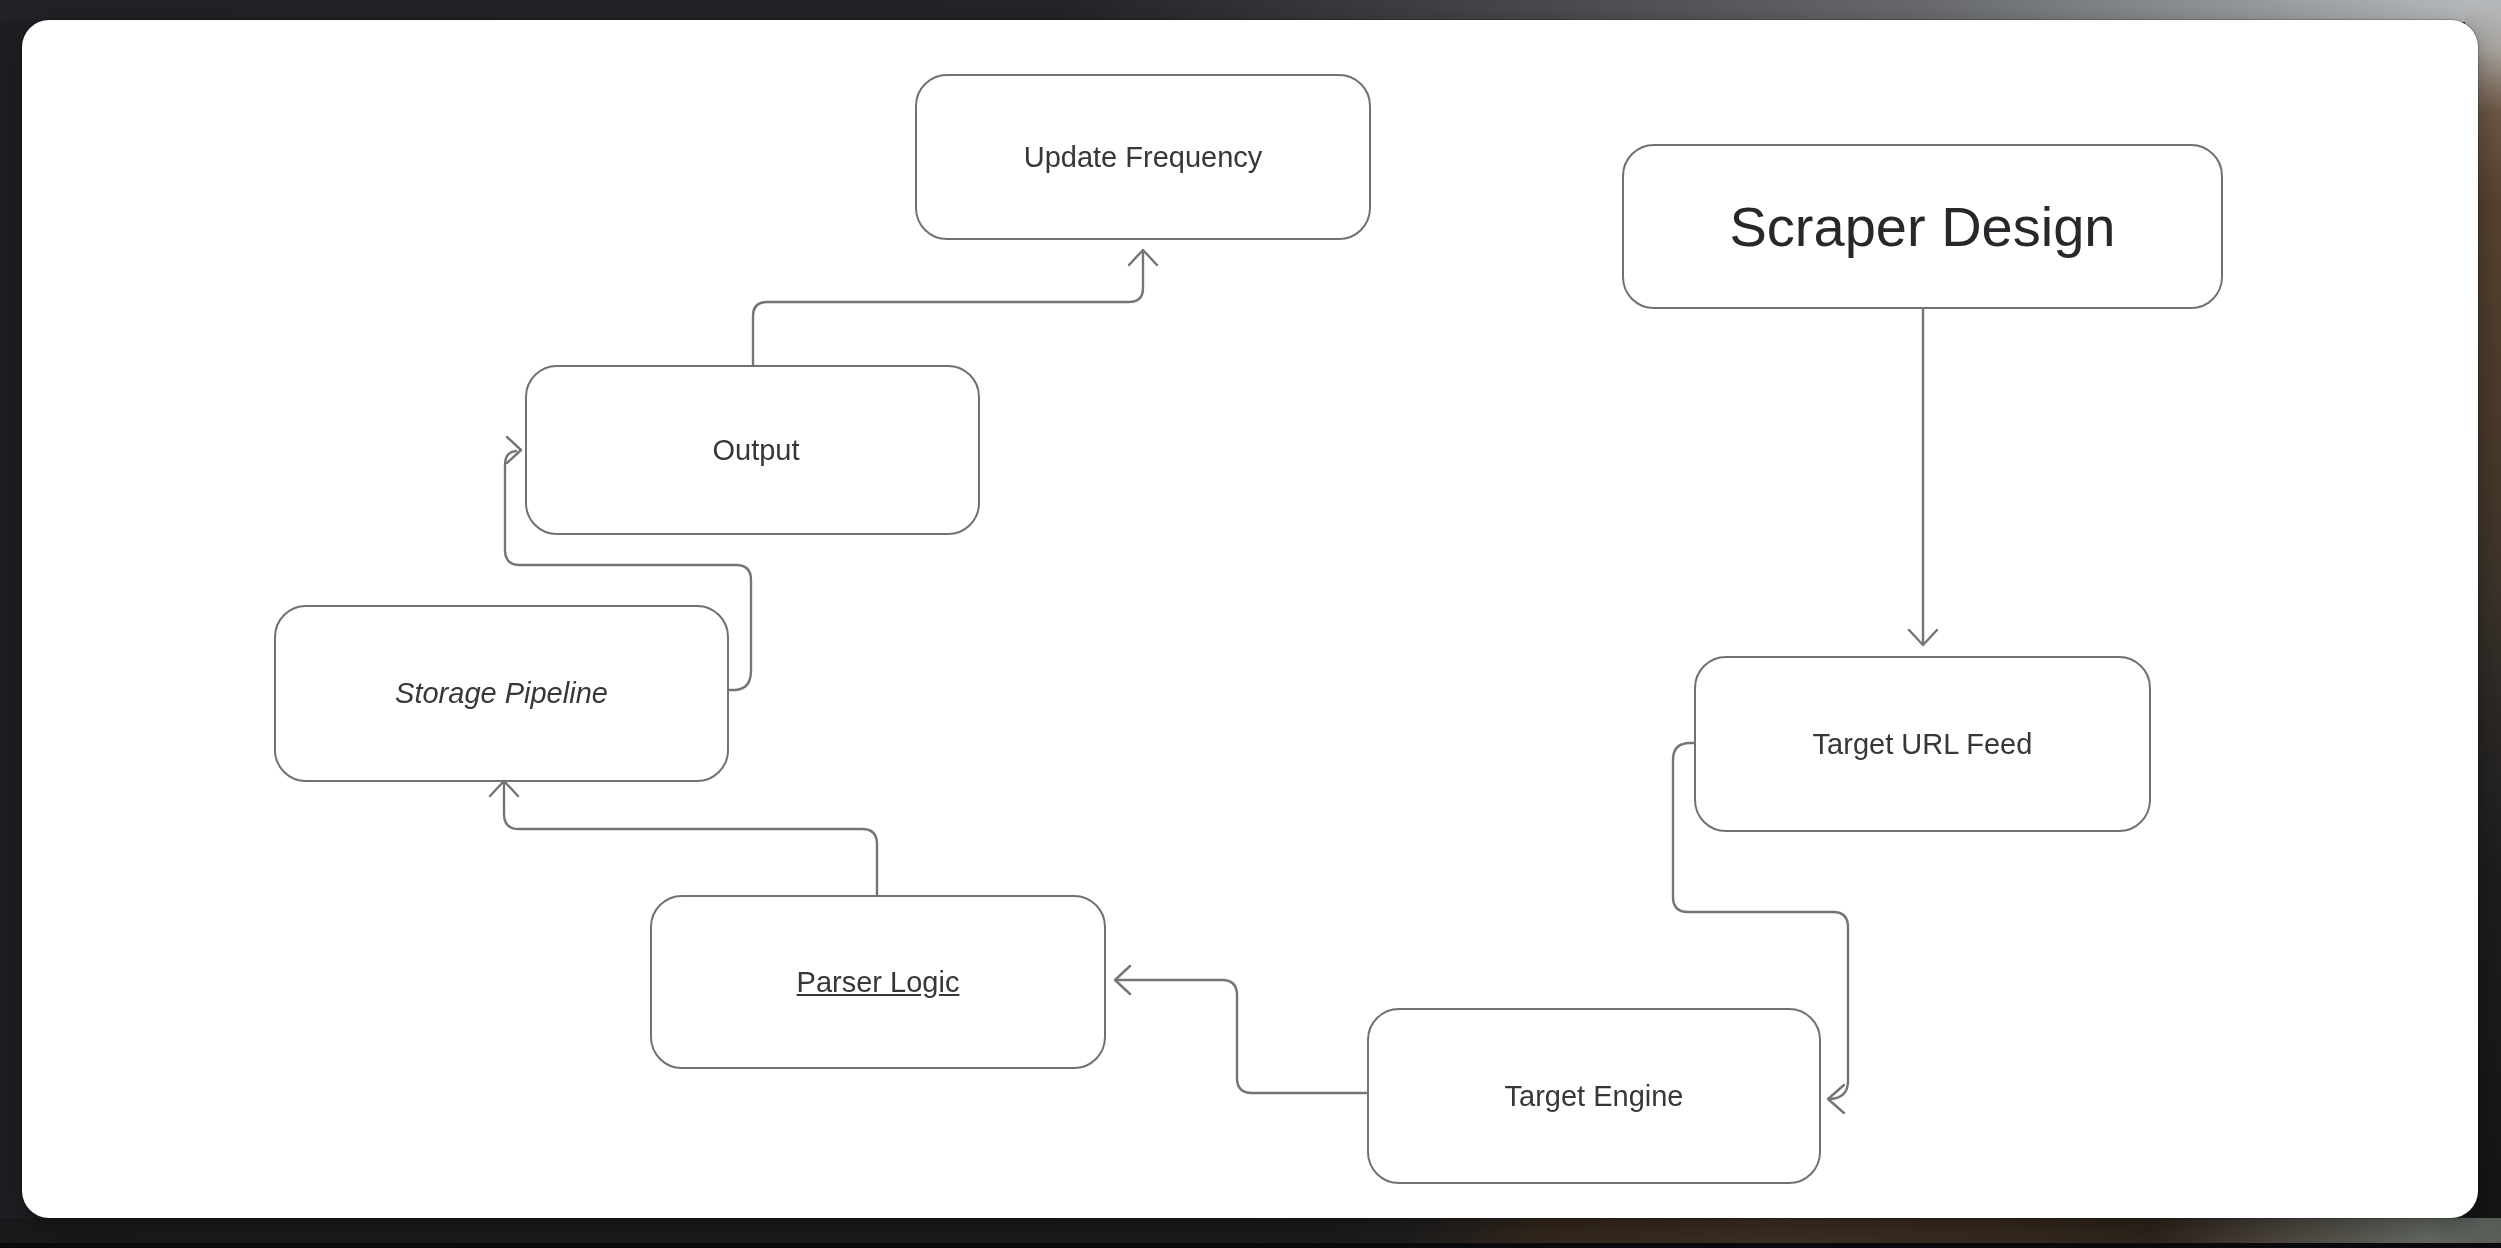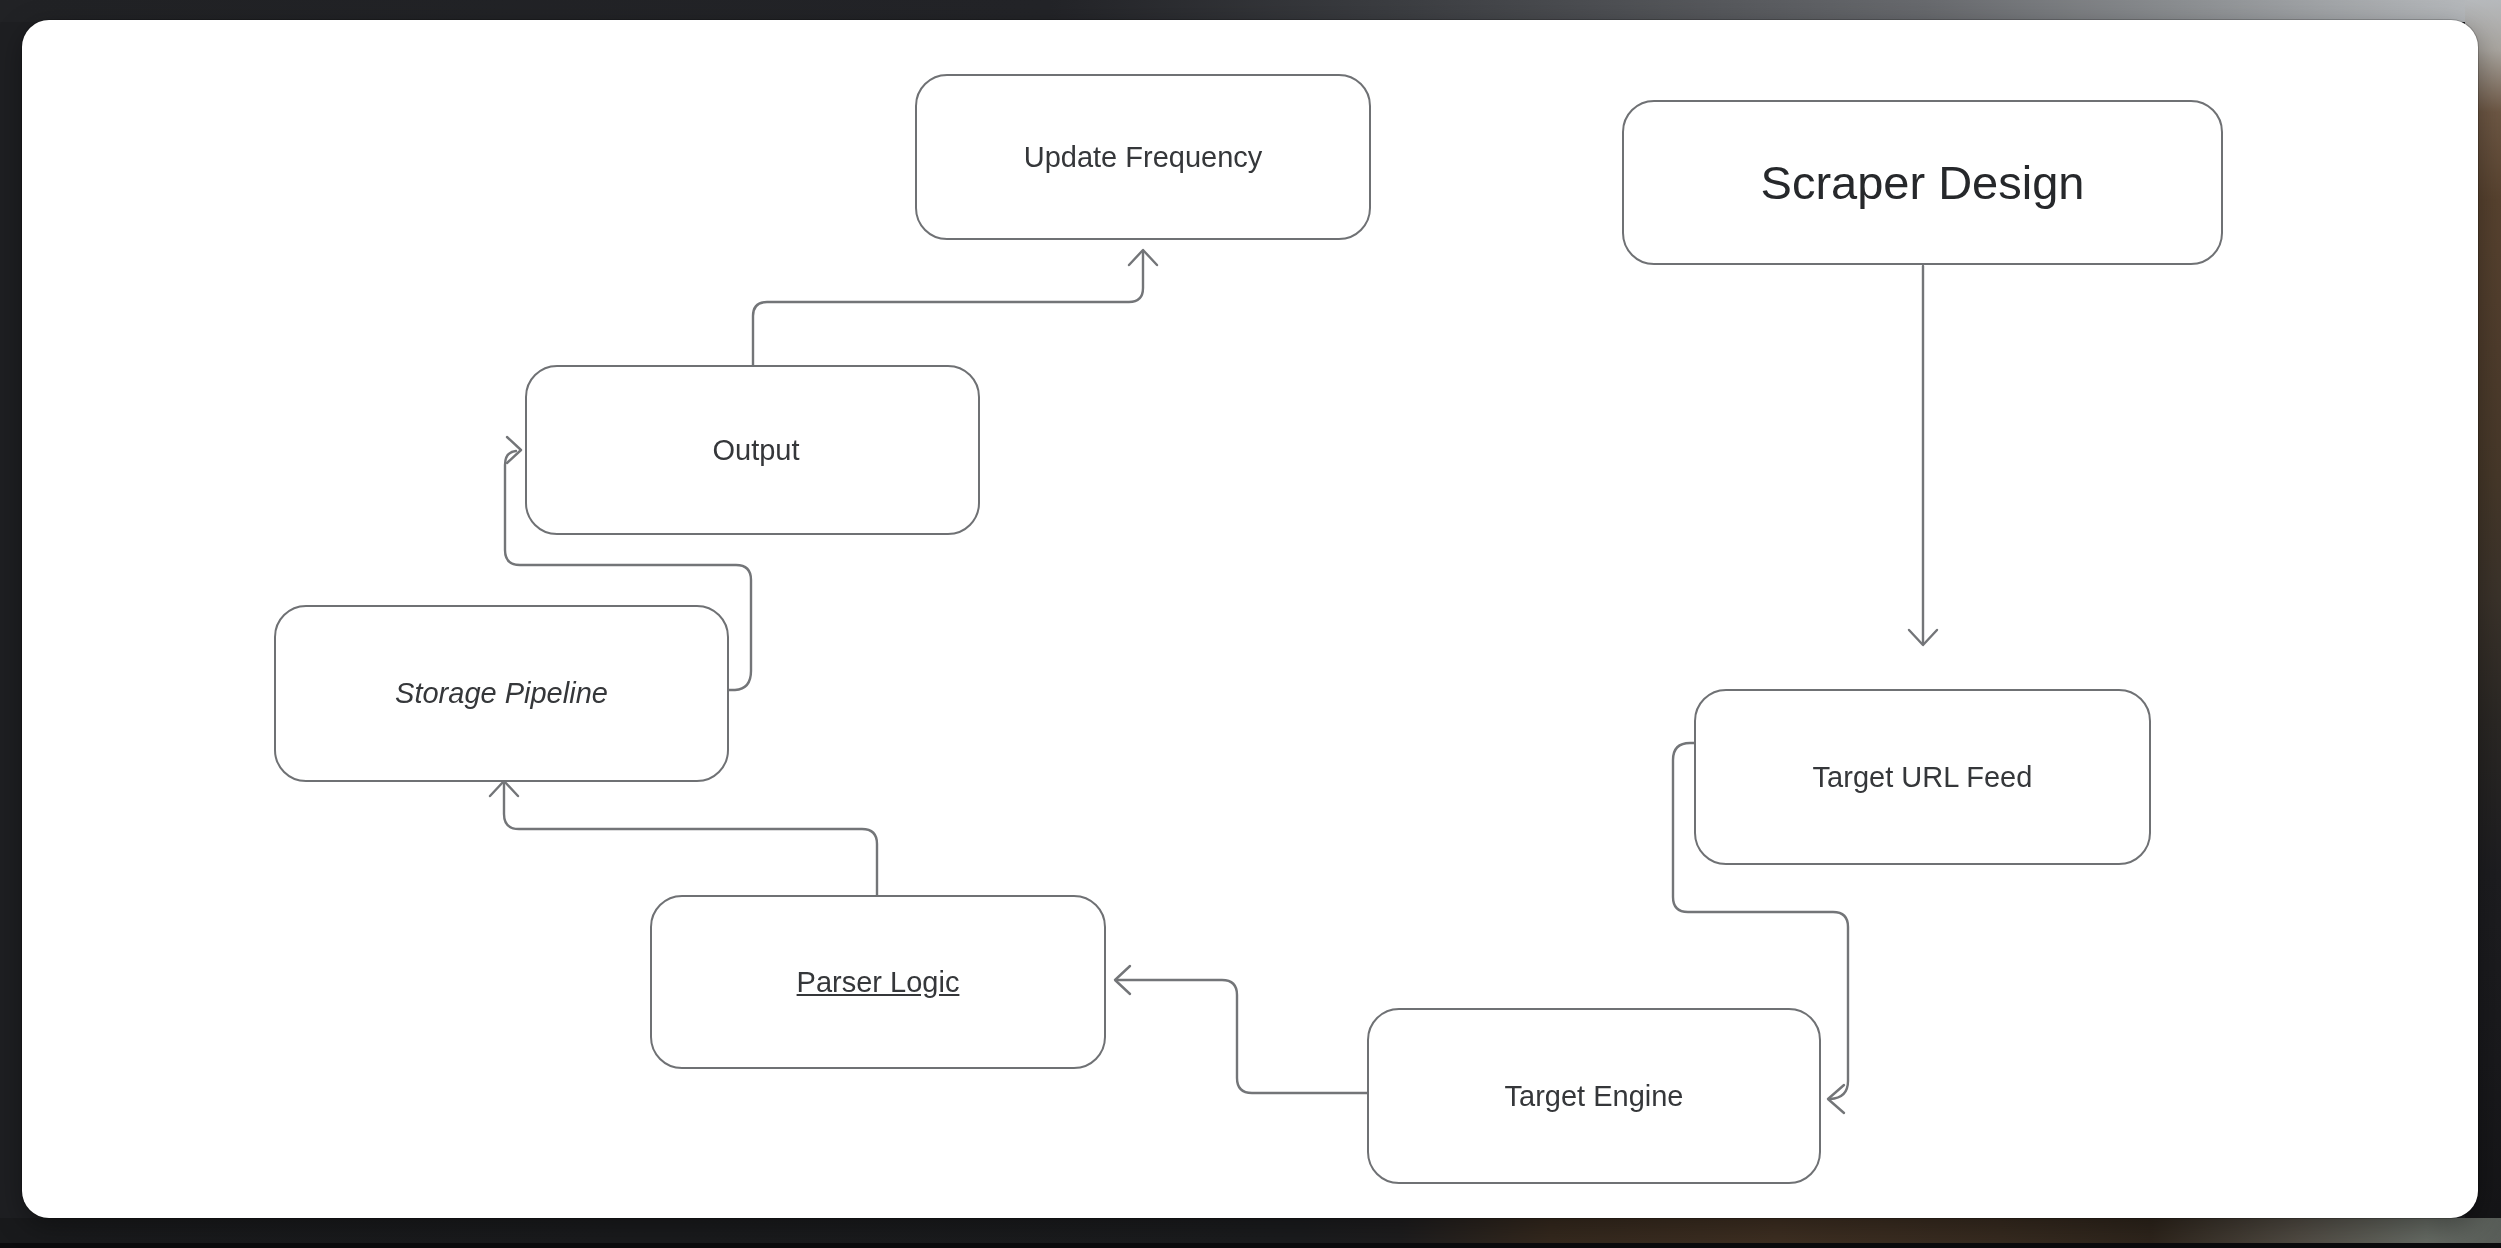--- a/index.html
+++ b/index.html
@@ -43,28 +43,29 @@
     position:absolute; box-sizing:border-box;
     background:var(--canvas-bg,#ffffff);
     border:2.4px solid var(--node-border,#6f7174);
     border-radius:32px;
     display:flex; align-items:center; justify-content:center;
     color:var(--node-text,#35373a);
     font-size:29px;
     white-space:nowrap;
   }
   .node.title{
-    font-size:47px;
+    font-size:56px;
     color:var(--title-text,#26282b);
+    margin-top:44px;
   }
   .n-update { left:915px;  top:74px;   width:456px; height:166px; }
   .n-design { left:1622px; top:100px;  width:601px; height:165px; }
   .n-output { left:525px;  top:365px;  width:455px; height:170px;padding-left:7px; }
   .n-storage{ left:274px;  top:605px;  width:455px; height:177px;font-style:italic; }
-  .n-feed   { left:1694px; top:656px;  width:457px; height:176px;margin-top:33px; }
+  .n-feed   { left:1694px; top:656px;  width:457px; height:176px; }
   .n-parser { left:650px;  top:895px;  width:456px; height:174px;text-decoration:underline; }
   .n-engine { left:1367px; top:1008px; width:454px; height:176px; }
 </style>
 </head>
 <body>
 
 <div class="backdrop">
   <div class="bd-top"></div>
   <div class="bd-right"></div>
   <div class="bd-bottom"></div>

